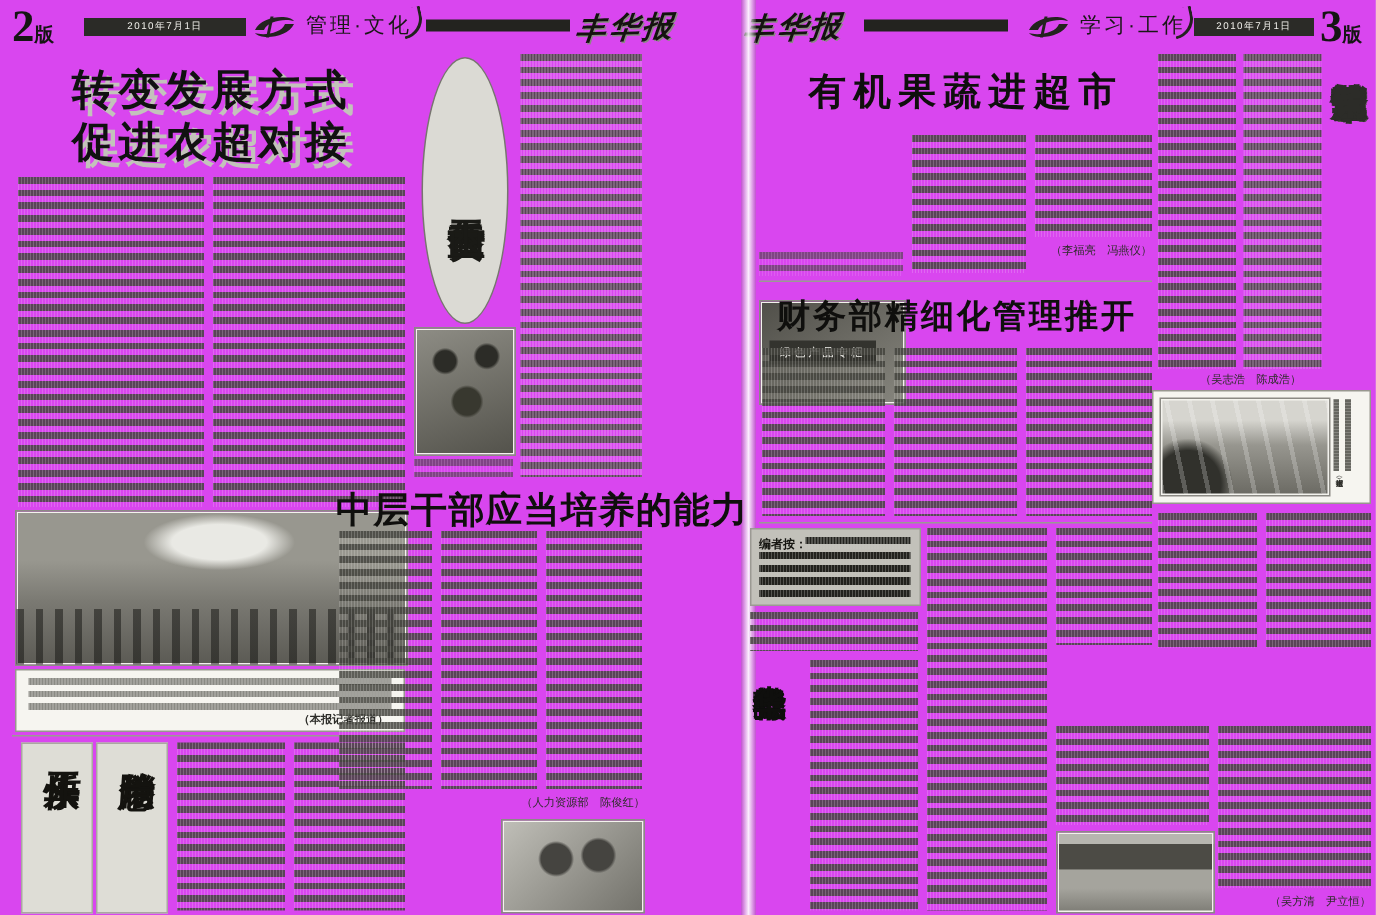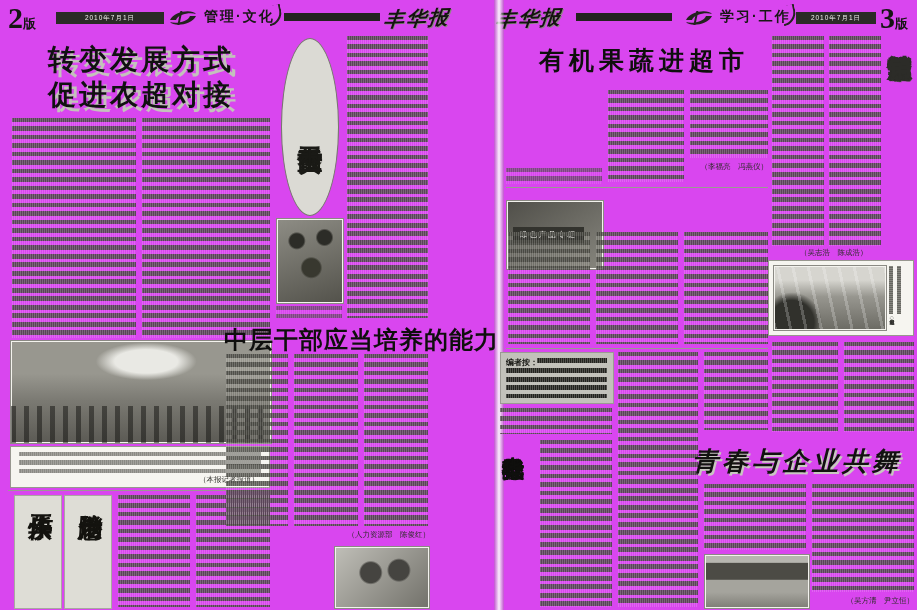--- a/index.html
+++ b/index.html
@@ -7,21 +7,21 @@
   #sheet{position:relative;width:917px;height:610px;background:#d946ef;overflow:hidden;}
   .abs{position:absolute;}
   .fold{left:494px;top:0;width:10px;height:610px;
         background:linear-gradient(to right,rgba(120,120,115,.25),rgba(255,255,255,.9) 50%,rgba(120,120,115,.25));}
   
   .pagenum{font-weight:900;font-size:30px;color:#151513;line-height:28px;font-family:"Liberation Serif",serif;}
   .pagenum small{font-size:13px;font-weight:900;}
   .hbar{background:#23231f;height:8px;}
   .datebar{background:#2b2b27;height:12px;color:#f2f1ec;font-size:6.5px;line-height:12px;text-align:center;
            letter-spacing:1px;white-space:nowrap;}
-  .section{font-weight:700;font-size:14px;color:#181815;letter-spacing:2px;white-space:nowrap;}
+  .section{font-weight:400;font-size:14px;color:#181815;letter-spacing:2px;white-space:nowrap;}
   .bracket{width:12px;height:18px;border:2px solid #23231f;border-left:none;border-top:none;
            border-radius:0 0 14px 0;transform:rotate(-12deg);}
   .masthead{font-family:"Liberation Serif",serif;font-weight:900;font-style:italic;font-size:20px;
             color:#14130f;letter-spacing:2px;transform:skewX(-8deg) rotate(-2deg);white-space:nowrap;
             text-shadow:1px 1px 0 #8a8983;}
   .logo svg{display:block;}
   
   .sim{background-image:
         repeating-linear-gradient(to right,rgba(248,247,243,.22) 0 1px,transparent 1px 2px),
         repeating-linear-gradient(to bottom,#44443e 0 4.5px,transparent 4.5px 8.5px);
@@ -122,21 +122,21 @@
   <div class="abs fold"></div>
 
   <div class="abs hl-shadow" style="left:12px;top:42px;width:258px;">
     <div>转变发展方式</div>
     <div>促进农超对接</div>
   </div>
   <div class="abs sim" style="left:12px;top:118px;width:124px;height:220px;"></div>
   <div class="abs sim" style="left:142px;top:118px;width:128px;height:220px;"></div>
 
   <div class="abs photo ph-conference" style="left:10px;top:340px;width:260px;height:102px;"></div>
-  <div class="abs capbox" style="left:10px;top:446px;width:258px;height:40px;">
+  <div class="abs capbox" style="left:10px;top:446px;width:258px;height:40px;font-weight:bold;">
     <div class="sim light" style="margin:5px 8px 0 8px;height:22px;"></div>
     <div class="byline" style="text-align:right;margin:1px 10px 0 0;">（本报记者报道）</div>
   </div>
   <div class="abs rule" style="left:8px;top:490px;width:264px;height:1px;"></div>
 
   <div class="abs callig-strip" style="left:14px;top:495px;width:46px;height:112px;">
     <div class="callig vert">快乐工作</div>
   </div>
   <div class="abs callig-strip" style="left:64px;top:495px;width:46px;height:112px;">
     <div class="callig vert">消除倦怠</div>
@@ -162,20 +162,21 @@
   <div class="abs photo ph-green" style="left:506px;top:96px;width:96px;height:68px;">
     <div class="band">绿色产品专柜</div>
   </div>
   <div class="abs hl-plain" style="left:520px;top:44px;width:248px;font-size:25px;letter-spacing:5px;">有机果蔬进超市</div>
   <div class="abs sim light" style="left:506px;top:168px;width:96px;height:16px;"></div>
   <div class="abs sim" style="left:608px;top:90px;width:76px;height:92px;"></div>
   <div class="abs sim" style="left:690px;top:90px;width:78px;height:68px;"></div>
   <div class="abs byline" style="left:688px;top:162px;width:80px;text-align:right;">（李福亮　冯燕仪）</div>
   <div class="abs rule" style="left:506px;top:187px;width:262px;height:1px;"></div>
 
+  <div class="abs hl-plain hl-serif" style="left:508px;top:196px;width:260px;font-size:22px;letter-spacing:2px;">财务部精细化管理推开</div>
   <div class="abs sim" style="left:508px;top:232px;width:82px;height:112px;"></div>
   <div class="abs sim" style="left:596px;top:232px;width:82px;height:112px;"></div>
   <div class="abs sim" style="left:684px;top:232px;width:84px;height:112px;"></div>
   <div class="abs rule" style="left:506px;top:348px;width:262px;height:1px;"></div>
 
   <div class="abs sim" style="left:772px;top:36px;width:52px;height:210px;"></div>
   <div class="abs sim" style="left:829px;top:36px;width:52px;height:210px;"></div>
   <div class="abs outline-vert vert" style="left:886px;top:38px;">浅谈超市淡季营销</div>
   <div class="abs byline" style="left:800px;top:248px;width:82px;">（吴志浩　陈成浩）</div>
   <div class="abs capbox" style="left:768px;top:260px;width:144px;height:74px;">
@@ -191,19 +192,18 @@
     <div class="simbold" style="position:absolute;left:36px;top:5px;width:70px;height:8px;"></div>
     <div class="simbold" style="position:absolute;left:5px;top:15px;width:101px;height:30px;"></div>
   </div>
 
   <div class="abs sim" style="left:500px;top:408px;width:112px;height:26px;"></div>
   <div class="abs hl-plain hl-serif vert" style="left:501px;top:440px;font-size:22px;line-height:24px;">我把青春献丰华</div>
   <div class="abs sim" style="left:540px;top:440px;width:72px;height:167px;"></div>
 
   <div class="abs sim" style="left:618px;top:352px;width:80px;height:255px;"></div>
   <div class="abs sim" style="left:704px;top:352px;width:64px;height:78px;"></div>
-  <div class="abs qc-title" style="left:692px;top:444px;">青春与企业共舞</div>
   <div class="abs sim" style="left:704px;top:484px;width:102px;height:66px;"></div>
   <div class="abs photo ph-class" style="left:704px;top:554px;width:104px;height:53px;"></div>
   <div class="abs sim" style="left:812px;top:484px;width:102px;height:108px;"></div>
   <div class="abs byline" style="left:812px;top:596px;width:102px;text-align:right;">（吴方清　尹立恒）</div>
 
 </div>
 
 </body></html>

